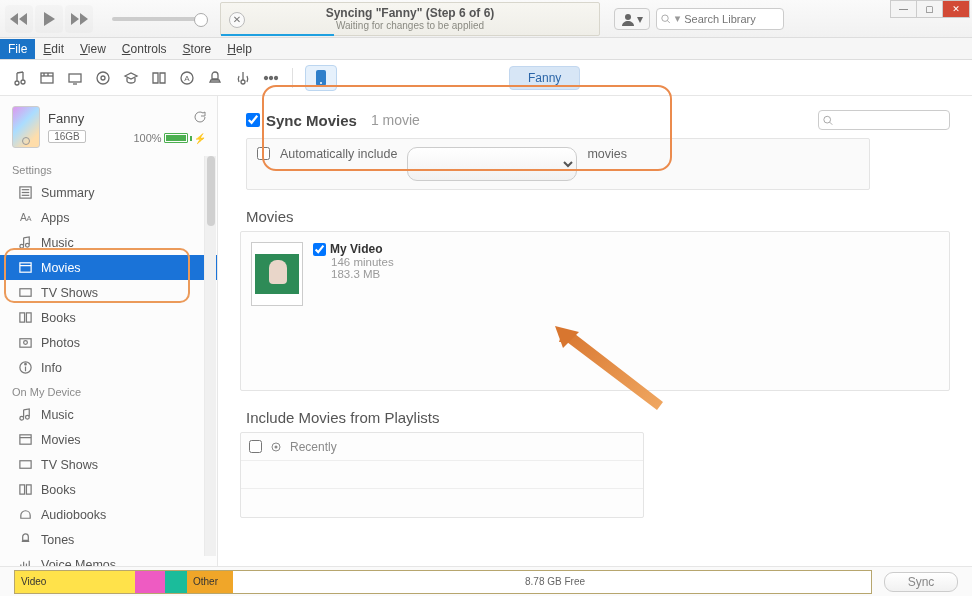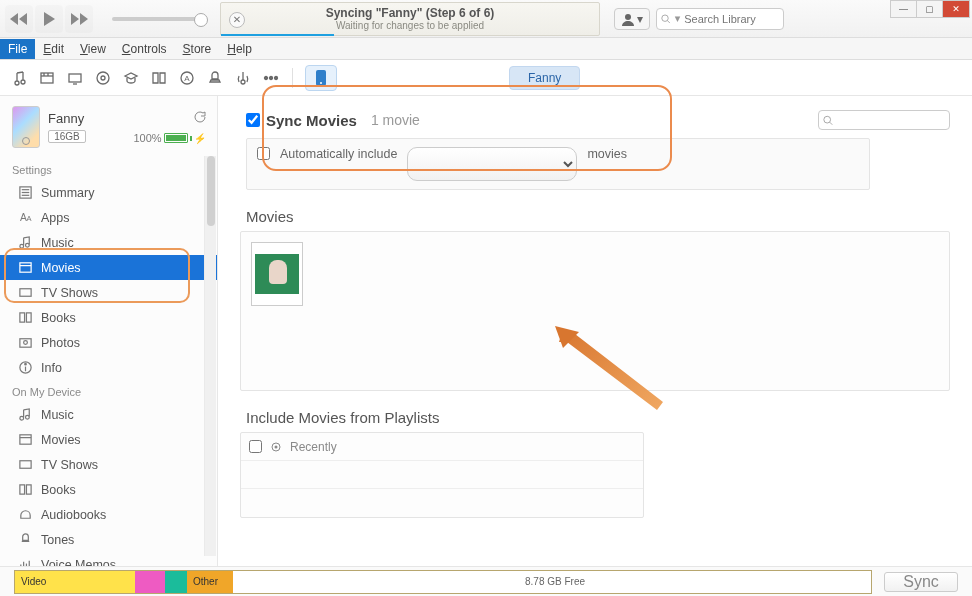--- a/index.html
+++ b/index.html
@@ -101,21 +101,21 @@
 
 
 .bottombar { position:absolute; left:0; right:0; bottom:0; height:30px; border-top:1px solid #e6e6e6; background:#fafafa; display:flex; align-items:center; padding:0 14px; gap:12px; }
 .storage { flex:1; height:24px; border:1px solid #b7a66e; display:flex; overflow:hidden; position:relative; }
 .seg { height:100%; display:flex; align-items:center; font-size:10px; color:#333; padding-left:6px; }
 .seg.video { background:#ffe24a; width:120px; }
 .seg.pink  { background:#ee5bc2; width:30px; }
 .seg.teal  { background:#1bbc9b; width:22px; }
 .seg.other { background:#f0a629; width:46px; }
 .seg.free  { background:#fff; flex:1; justify-content:center; color:#666; }
-.sync-btn { width:74px; height:20px; border:1px solid #ccc; background:linear-gradient(#fff,#f1f1f1); border-radius:3px; font-size:16px; color:#888; cursor:pointer; }
+.sync-btn { width:74px; height:20px; border:1px solid #ccc; background:linear-gradient(#fff,#f1f1f1); border-radius:9px; font-size:12px; color:#888; cursor:pointer; }
 </style>
 </head>
 <body>
 
 <div class="topbar">
   <div class="playback-btn">
       <svg width="18" height="14" viewBox="0 0 18 14">
         <path d="M9 7 L17 1 V13 Z M0 7 L8 1 V13 Z"></path>
       </svg>
     </div>
@@ -406,20 +406,28 @@
       <select><option>all</option></select>
       <span>movies</span>
     </div>
 
     <div class="section-h">Movies</div>
     <div class="movies-box">
       <div class="movie-item">
         <div class="movie-thumb-wrap">
             <div class="movie-thumb"></div>
           </div>
+        <div class="movie-meta">
+          <div class="chk">
+              <input type="checkbox" checked="" style="">
+              <span style="font-weight:600;color:#333">My Video</span>
+            </div>
+          <div class="sub">146 minutes</div>
+          <div class="sub">183.3 MB</div>
+        </div>
       </div>
     </div>
 
     <div class="section-h">Include Movies from Playlists</div>
     <div class="playlists-box">
       <div class="pl-row">
         <input type="checkbox" style="">
         <svg width="12" height="12" viewBox="0 0 12 12">
             <circle cx="6" cy="6" r="4" fill="none" stroke="#8a8a8a"></circle>
             <circle cx="6" cy="6" r="1.5" fill="#8a8a8a"></circle>

